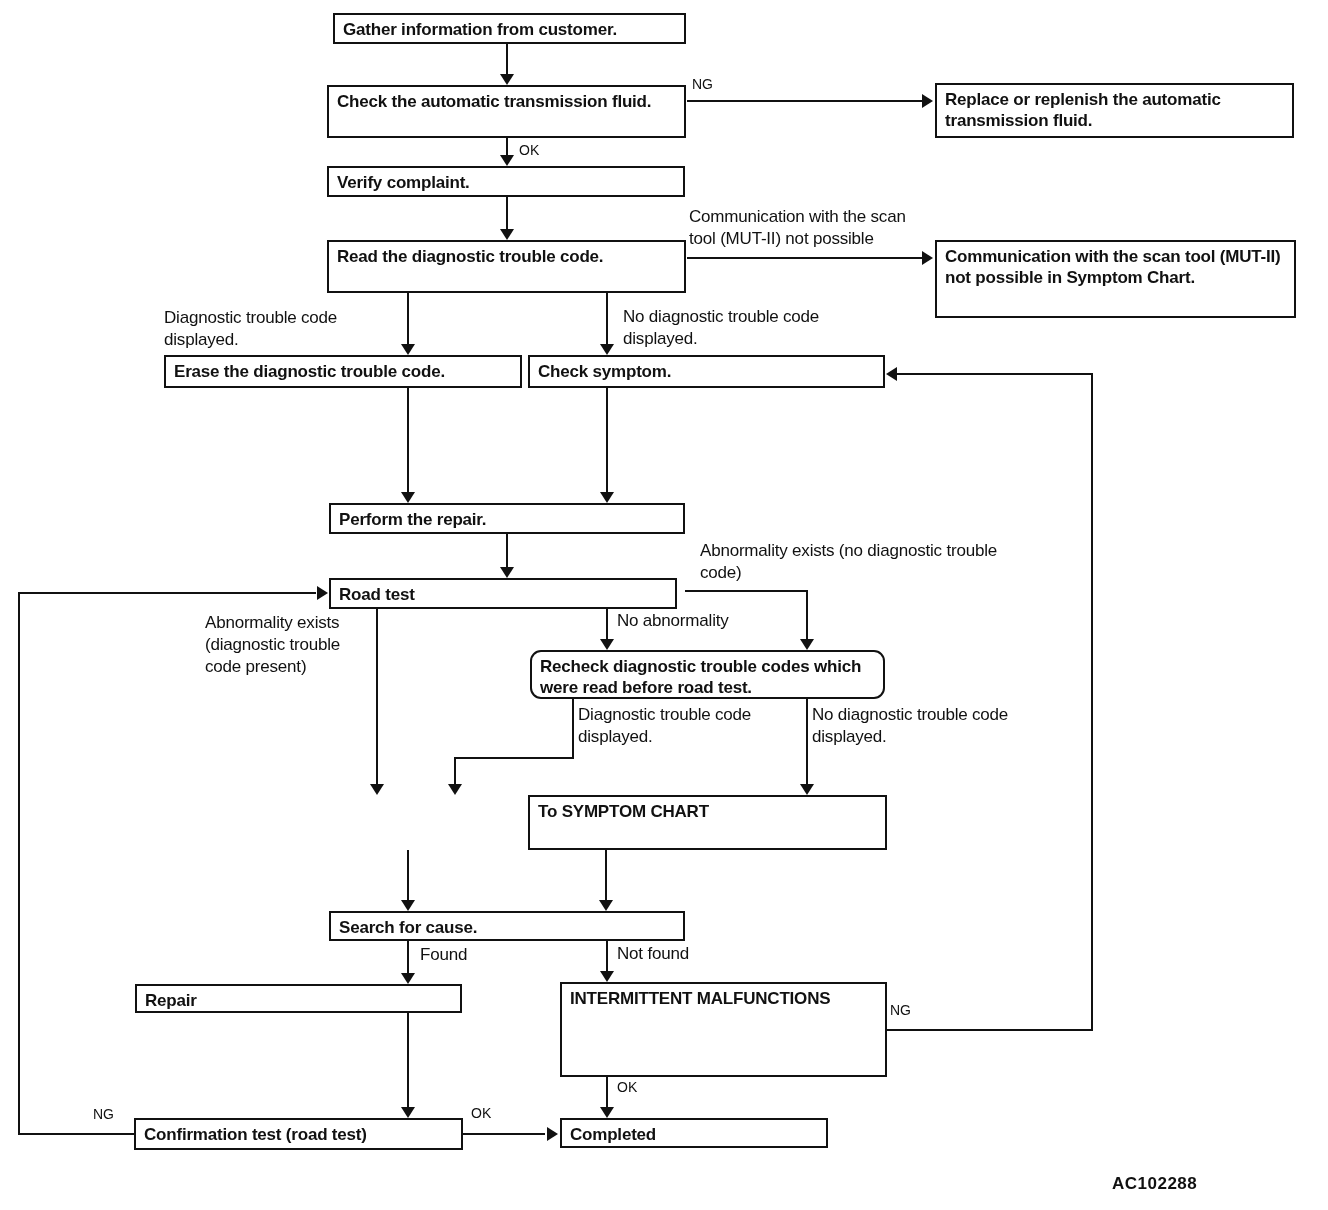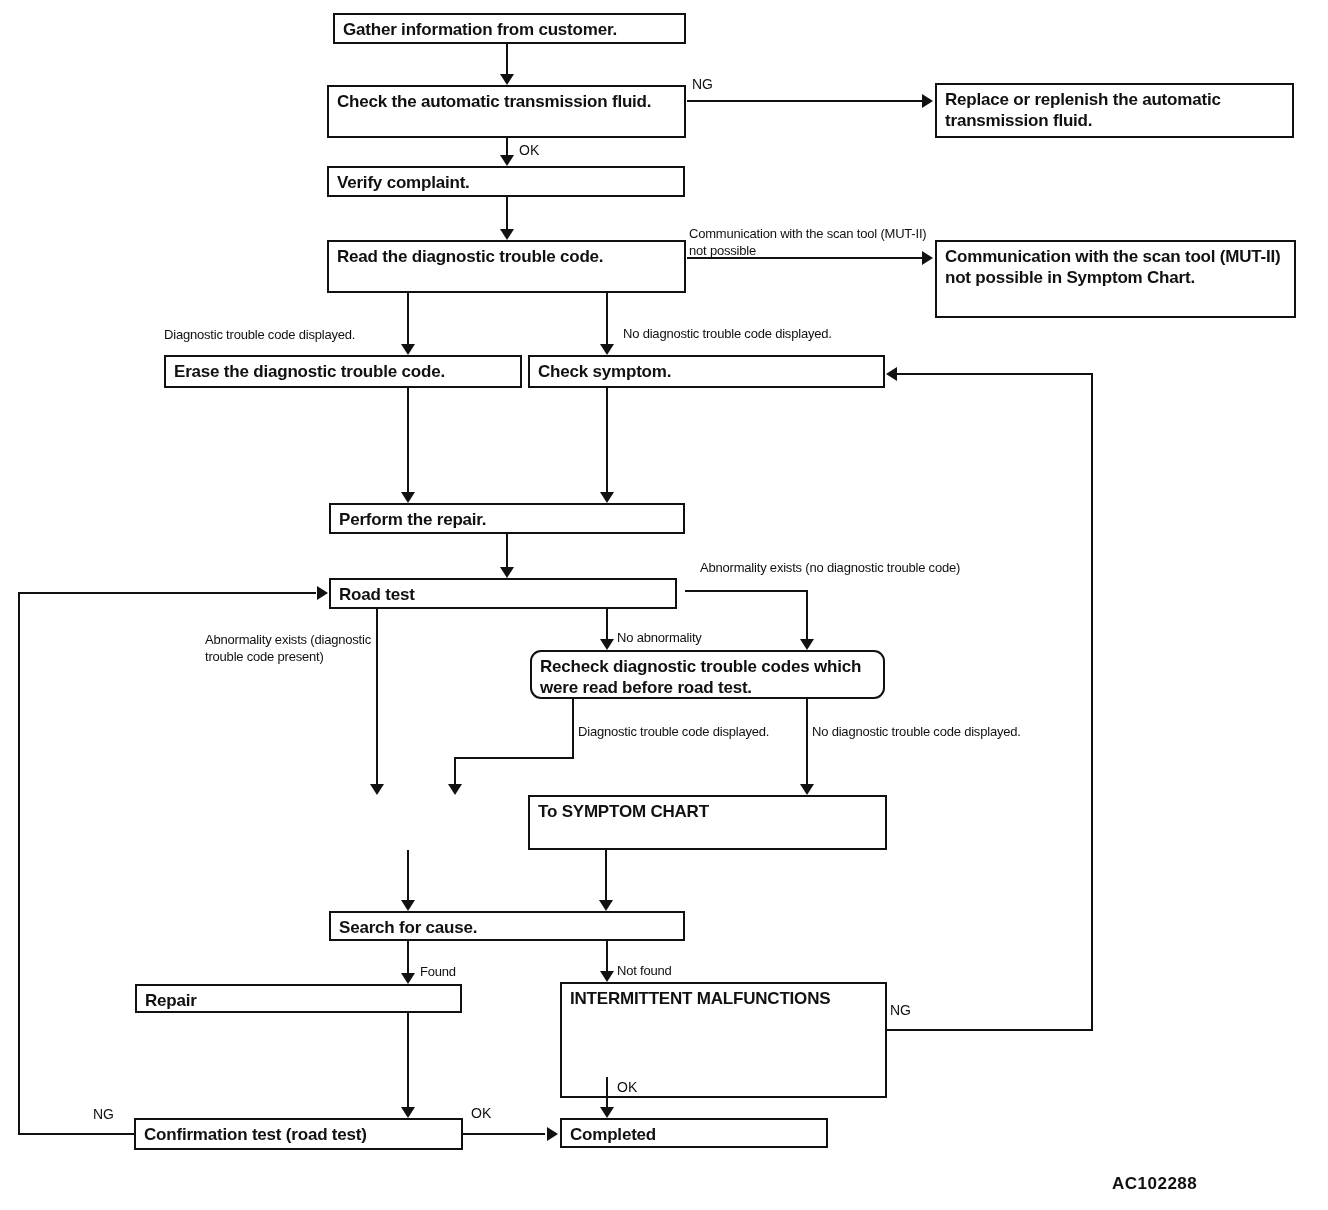--- a/index.html
+++ b/index.html
@@ -6,23 +6,22 @@
   #canvas{
     position:relative;width:1328px;height:1210px;background:#ffffff;
     font-family:"Liberation Sans", sans-serif;color:#111;overflow:hidden;
   }
   .node{
     position:absolute;box-sizing:border-box;background:#fff;border:2px solid #111;
     font-weight:bold;font-size:17px;line-height:1.25;padding:4px 8px;
     letter-spacing:-0.2px;
   }
   .lbl{
-    position:absolute;font-size:13px;line-height:1.28;letter-spacing:-0.2px;
+    position:absolute;font-size:17px;line-height:1.28;letter-spacing:-0.2px;
     white-space:normal;
-    margin-top:20px;
   }
   .tag{position:absolute;font-size:14px;letter-spacing:0;}
   .hline,.vline{position:absolute;background:#111;}
   .hline{height:2px;}
   .vline{width:2px;}
   .arr{position:absolute;width:0;height:0;}
   .arr.down{border-left:7px solid transparent;border-right:7px solid transparent;border-top:11px solid #111;}
   .arr.right{border-top:7px solid transparent;border-bottom:7px solid transparent;border-left:11px solid #111;}
   .arr.left{border-top:7px solid transparent;border-bottom:7px solid transparent;border-right:11px solid #111;}
   .figcode{position:absolute;font-weight:bold;font-size:17px;letter-spacing:0.5px;}
@@ -39,21 +38,21 @@
   <div class="node" style="left:935px;top:240px;width:361px;height:78px;">Communication with the scan tool (MUT-II) not possible in Symptom Chart.</div>
   <div class="node" style="left:327px;top:240px;width:359px;height:53px;">Read the diagnostic trouble code.</div>
   <div class="node" style="left:164px;top:355px;width:358px;height:33px;">Erase the diagnostic trouble code.</div>
   <div class="node" style="left:528px;top:355px;width:357px;height:33px;">Check symptom.</div>
   <div class="node" style="left:329px;top:503px;width:356px;height:31px;">Perform the repair.</div>
   <div class="node" style="left:329px;top:578px;width:348px;height:31px;">Road test</div>
   <div class="node" style="left:530px;top:650px;width:355px;height:49px;border-radius:11px;">Recheck diagnostic trouble codes which were read before road test.</div>
   <div class="node" style="left:528px;top:795px;width:359px;height:55px;">To SYMPTOM CHART</div>
   <div class="node" style="left:329px;top:911px;width:356px;height:30px;">Search for cause.</div>
   <div class="node" style="left:135px;top:984px;width:327px;height:29px;">Repair</div>
-  <div class="node" style="left:560px;top:982px;width:327px;height:116px;">INTERMITTENT MALFUNCTIONS</div>
+  <div class="node" style="left:560px;top:982px;width:327px;height:95px;">INTERMITTENT MALFUNCTIONS</div>
   <div class="node" style="left:134px;top:1118px;width:329px;height:32px;">Confirmation test (road test)</div>
   <div class="node" style="left:560px;top:1118px;width:268px;height:30px;">Completed</div>
 
   <div class="tag" style="left:692px;top:76px;">NG</div>
   <div class="tag" style="left:519px;top:142px;">OK</div>
   <div class="lbl" style="left:689px;top:206px;width:240px;">Communication with the scan tool (MUT-II) not possible</div>
   <div class="lbl" style="left:164px;top:307px;width:210px;">Diagnostic trouble code displayed.</div>
   <div class="lbl" style="left:623px;top:306px;width:235px;">No diagnostic trouble code displayed.</div>
   <div class="lbl" style="left:700px;top:540px;width:300px;">Abnormality exists (no diagnostic trouble code)</div>
   <div class="lbl" style="left:617px;top:610px;width:200px;">No abnormality</div>

